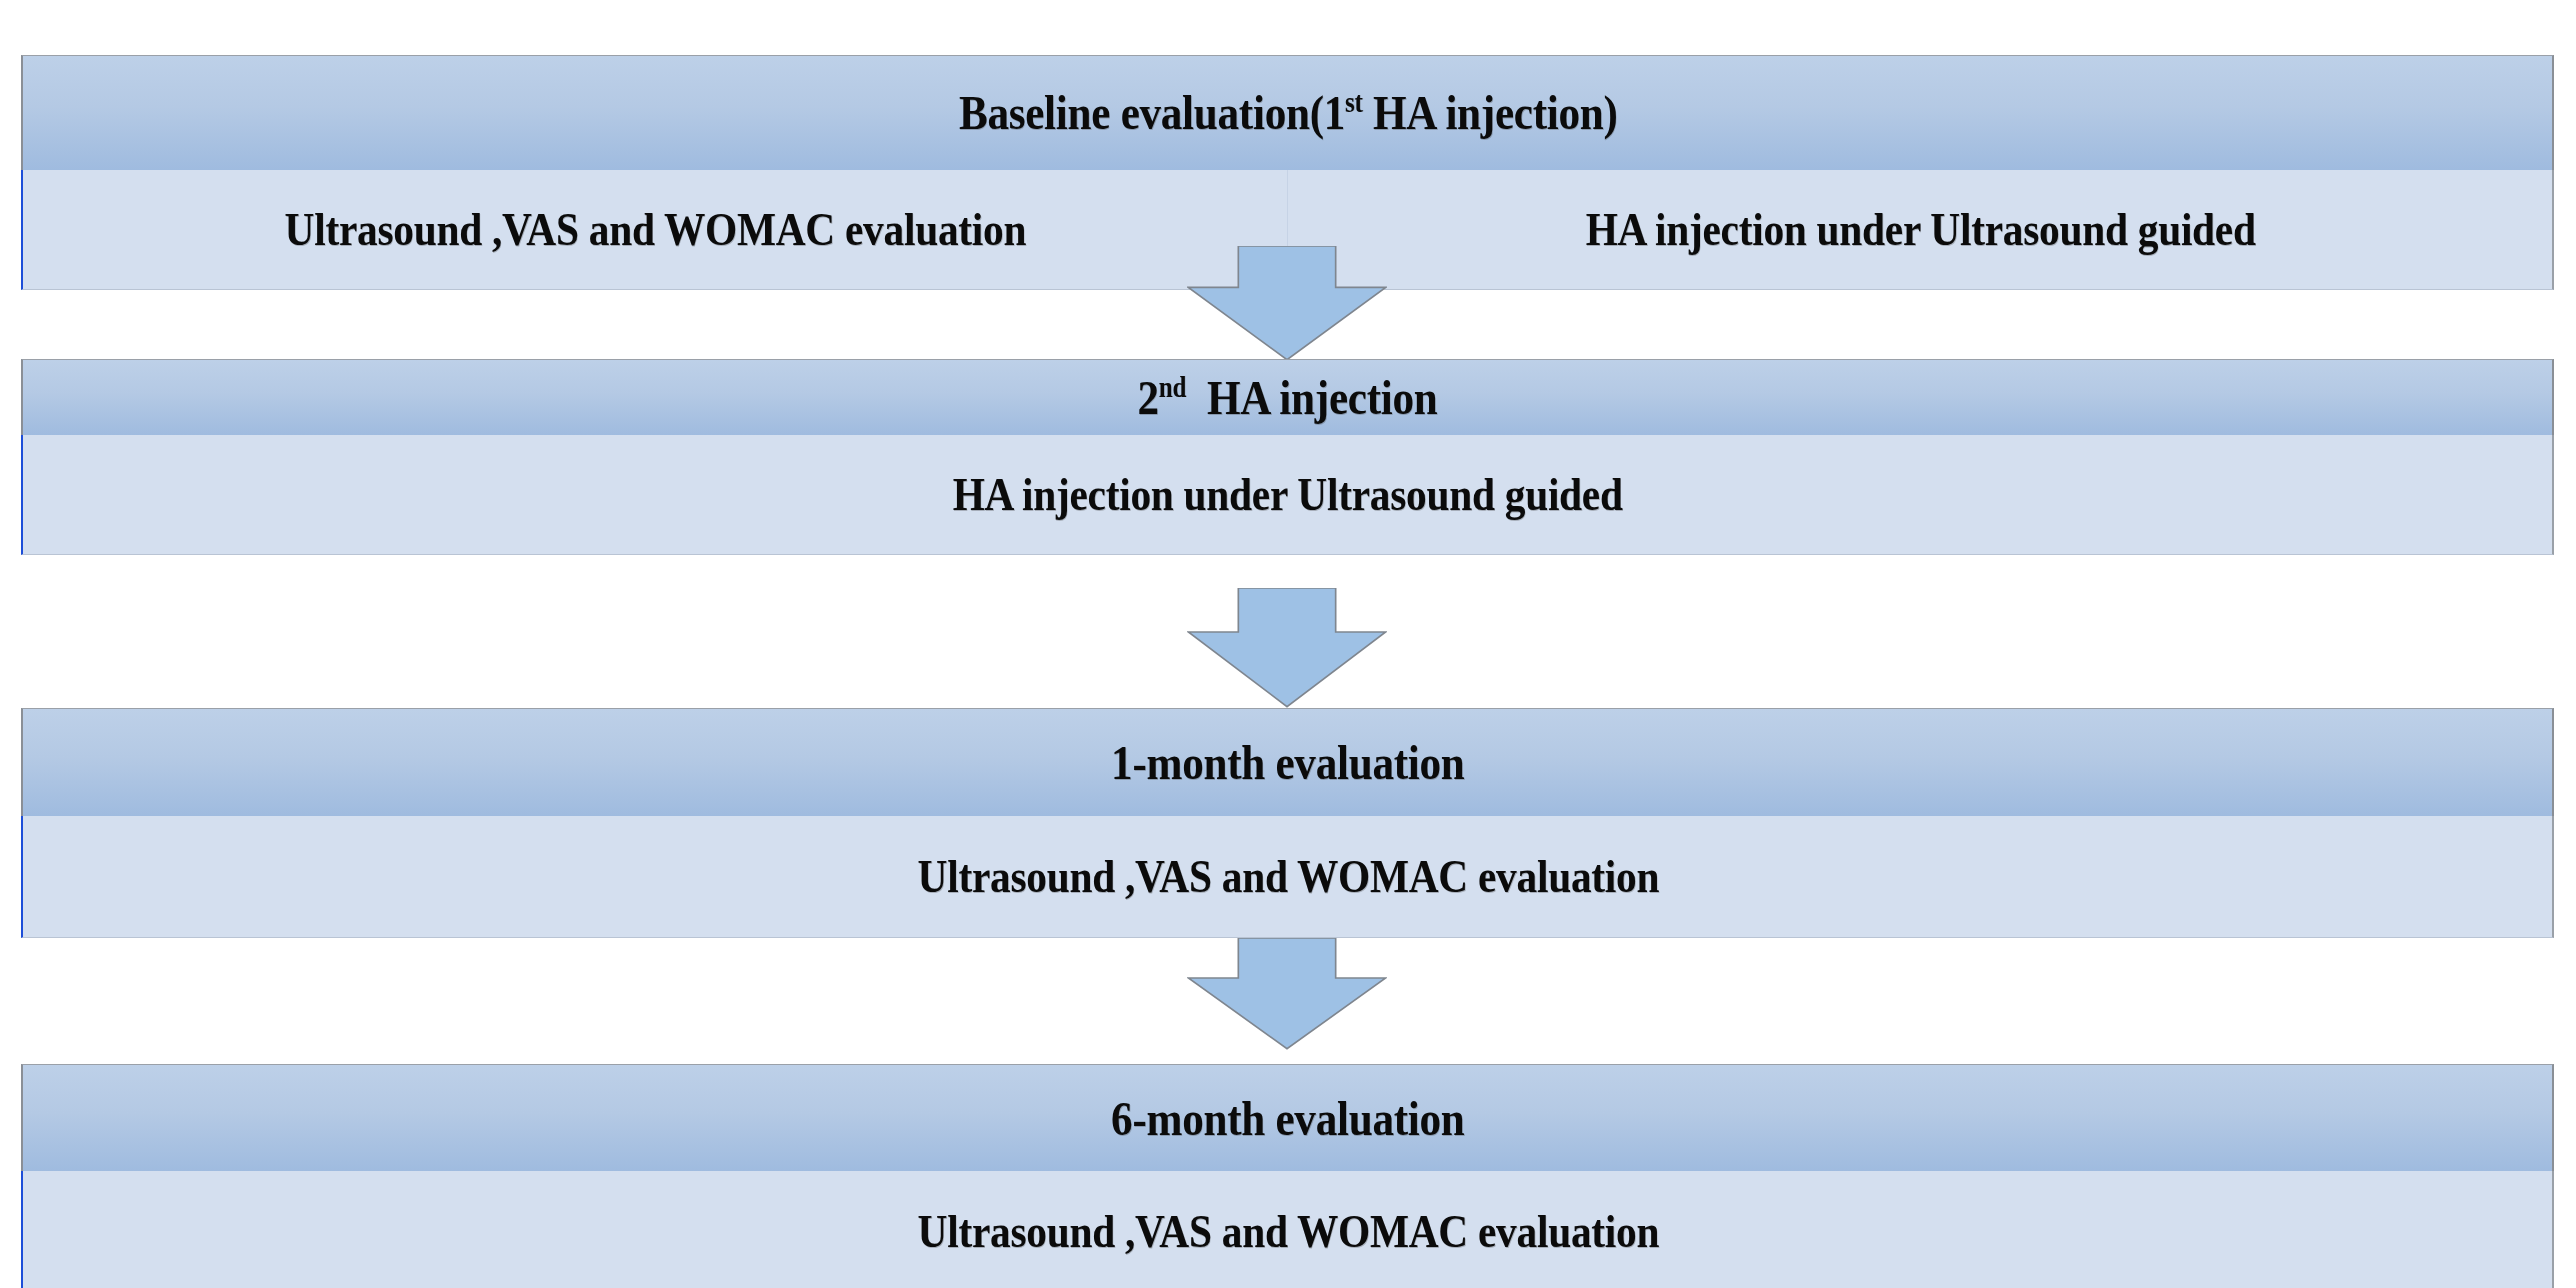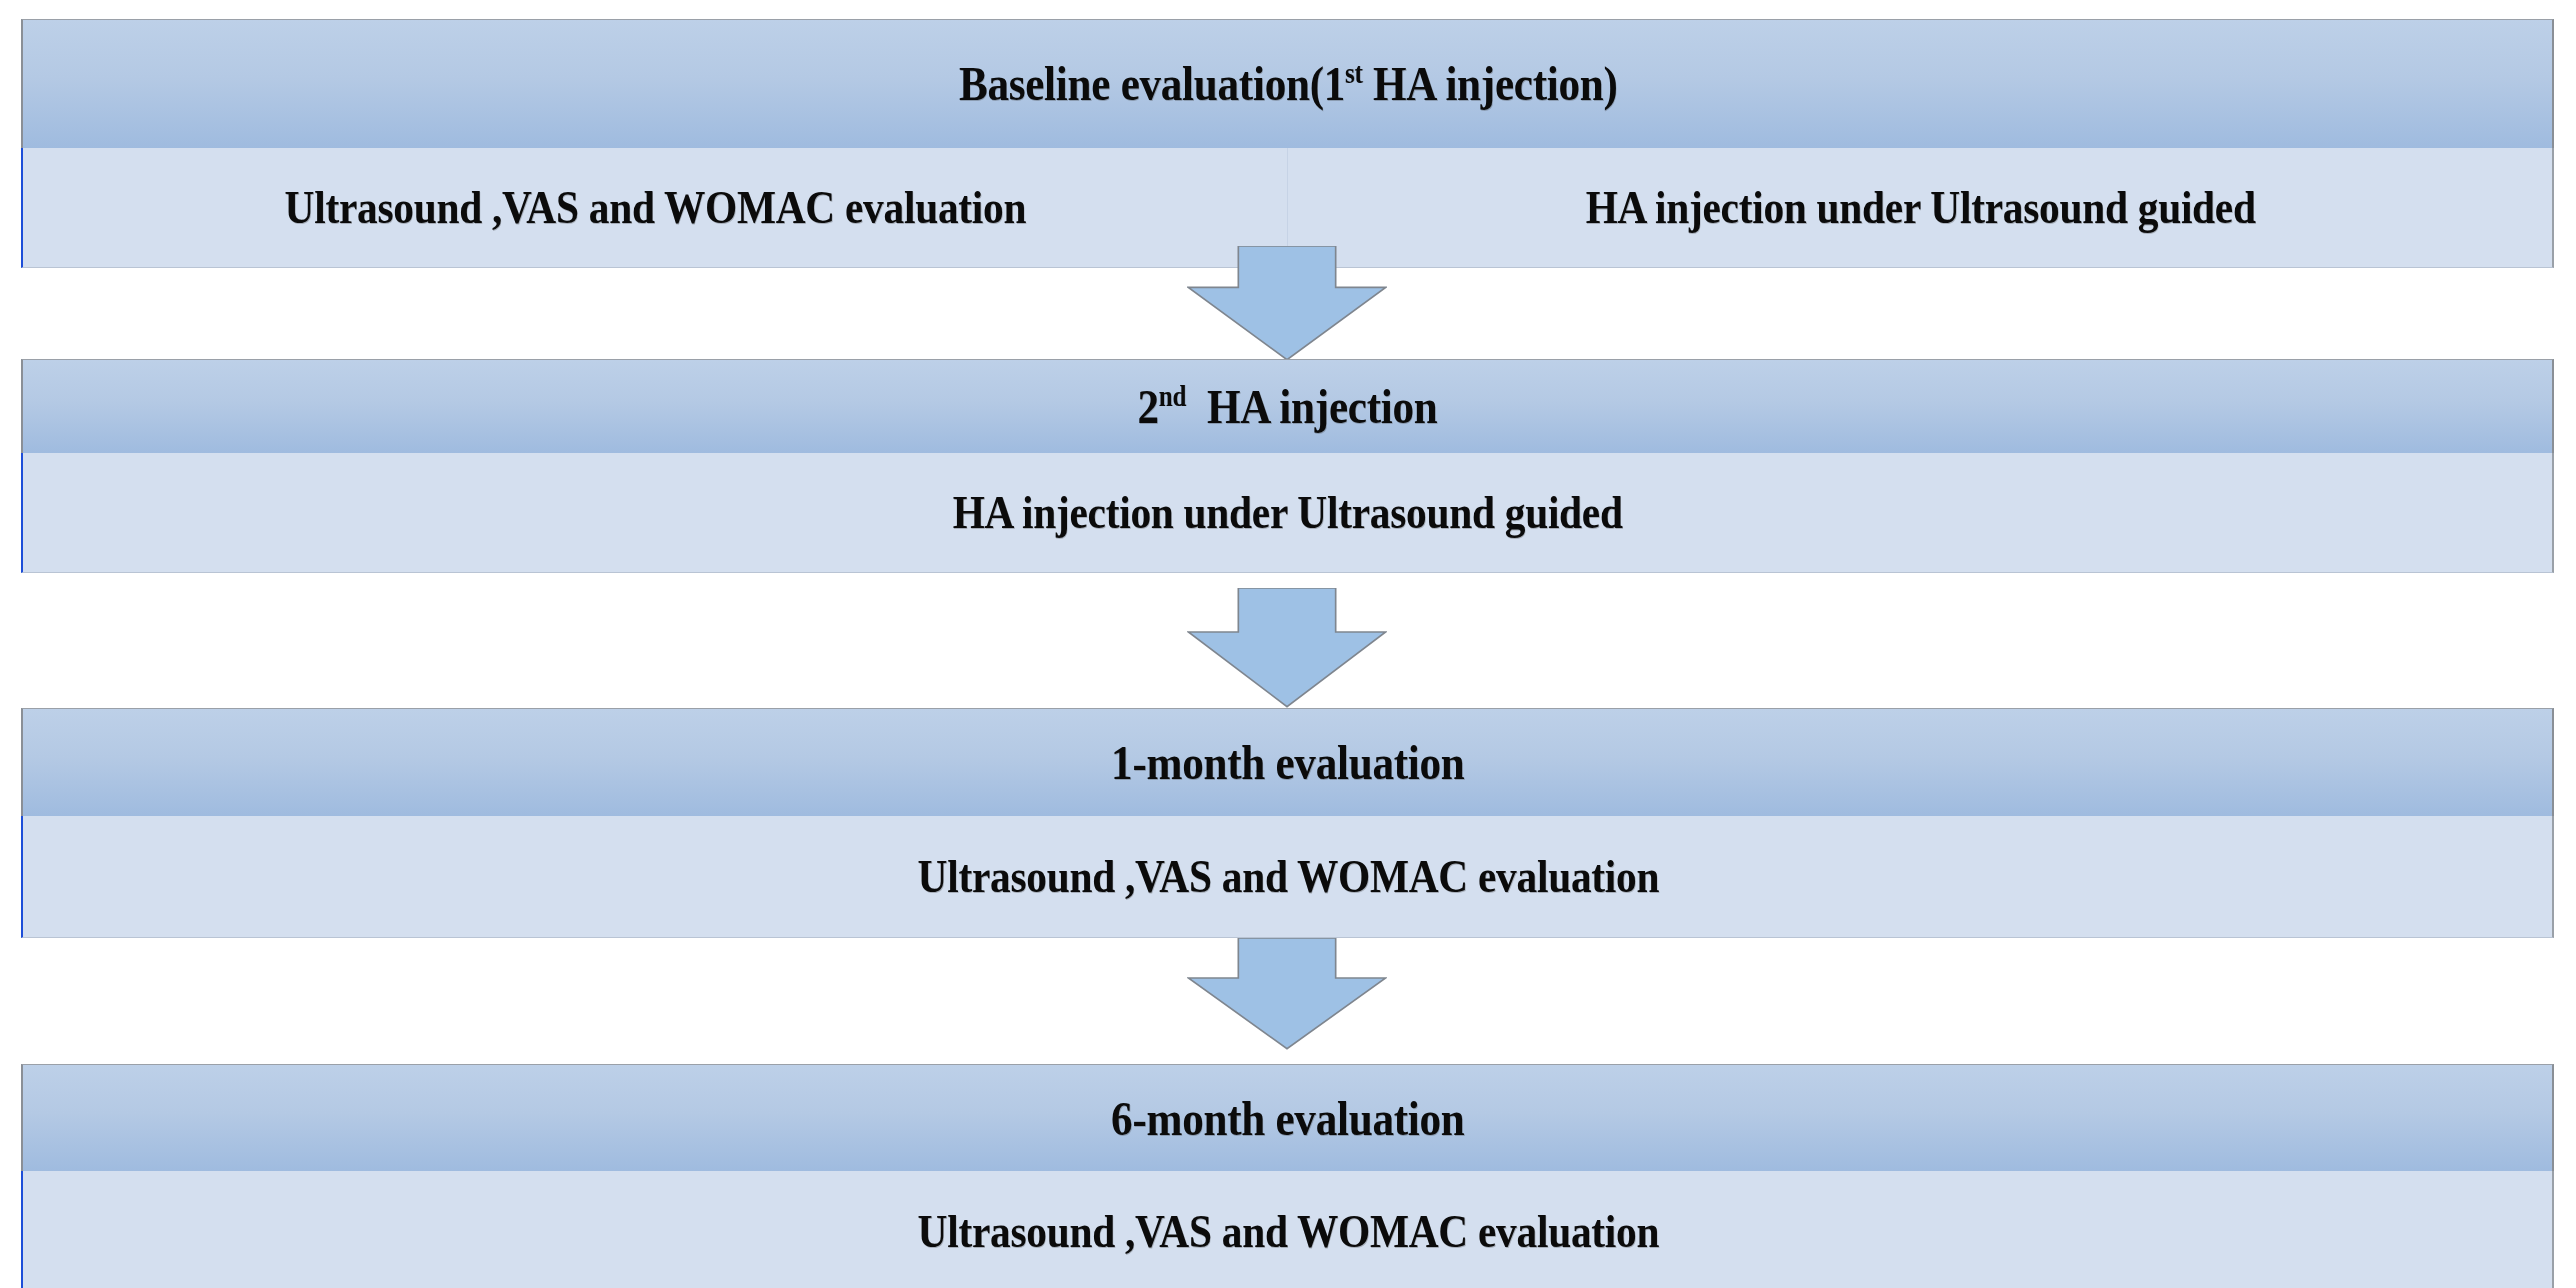--- a/index.html
+++ b/index.html
@@ -104,41 +104,41 @@
     width: 100%;
     height: 100%;
   }
 </style>
 </head>
 <body>
 
 <div id="flow-root">
 
   <div class="stage" style="left:21.4px; top:18.7px; width:2533px;">
-    <div class="stage-header" style="height:129px;">
+    <div class="stage-header" style="height:115px;margin-top:36px;">
       <span class="title-text"><span>Baseline evaluation(1</span><span class="sup">st</span><span> HA injection)</span></span>
     </div>
     <div class="stage-body split" style="height:120px;">
       <div class="cell cell-left">
         <span class="body-text">Ultrasound ,VAS and WOMAC evaluation</span>
       </div>
       <div class="cell cell-right">
         <span class="body-text">HA injection under Ultrasound guided</span>
       </div>
     </div>
   </div>
 
   <div class="connector" style="left:1187px; top:246px; width:200px; height:115px;">
     <svg viewBox="0 0 300 172" preserveAspectRatio="none">
       <polygon points="77,0 223,0 223,62 298,62 150,170 2,62 77,62" fill="#9ec1e5" stroke="#7f868f" stroke-width="2.5"></polygon>
     </svg>
   </div>
 
   <div class="stage" style="left:21.4px; top:359px; width:2533px;">
-    <div class="stage-header" style="height:94px;">
+    <div class="stage-header" style="height:76px;">
       <span class="title-text"><span>2</span><span class="sup">nd</span><span>  HA injection</span></span>
     </div>
     <div class="stage-body single" style="height:120px;">
       <span class="body-text">HA injection under Ultrasound guided</span>
     </div>
   </div>
 
   <div class="connector" style="left:1187px; top:588px; width:200px; height:120px;">
     <svg viewBox="0 0 300 180" preserveAspectRatio="none">
       <polygon points="77,0 223,0 223,66 298,66 150,178 2,66 77,66" fill="#9ec1e5" stroke="#7f868f" stroke-width="2.5"></polygon>

